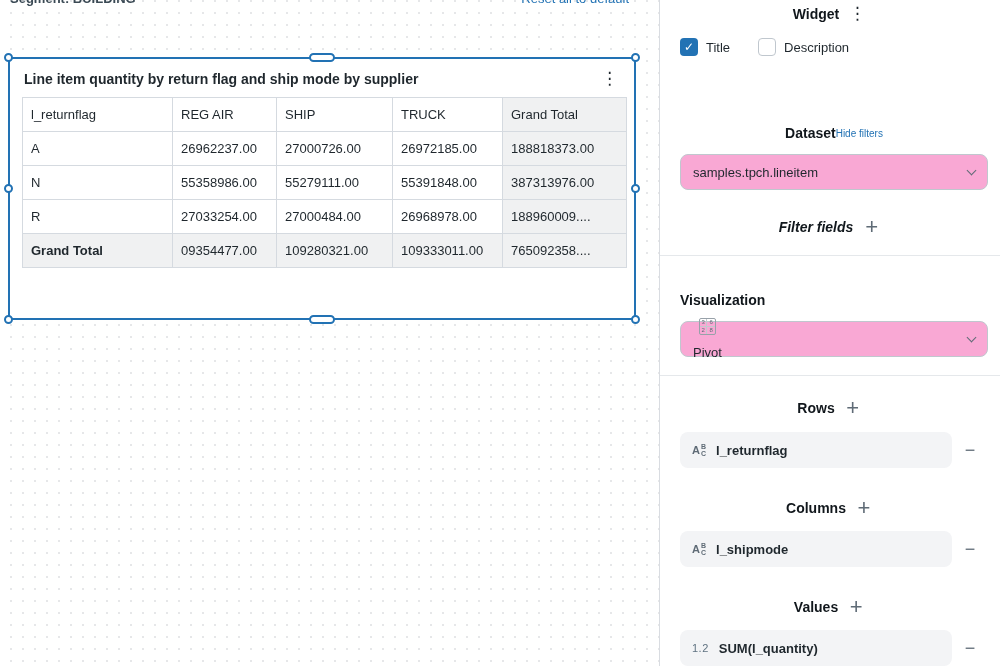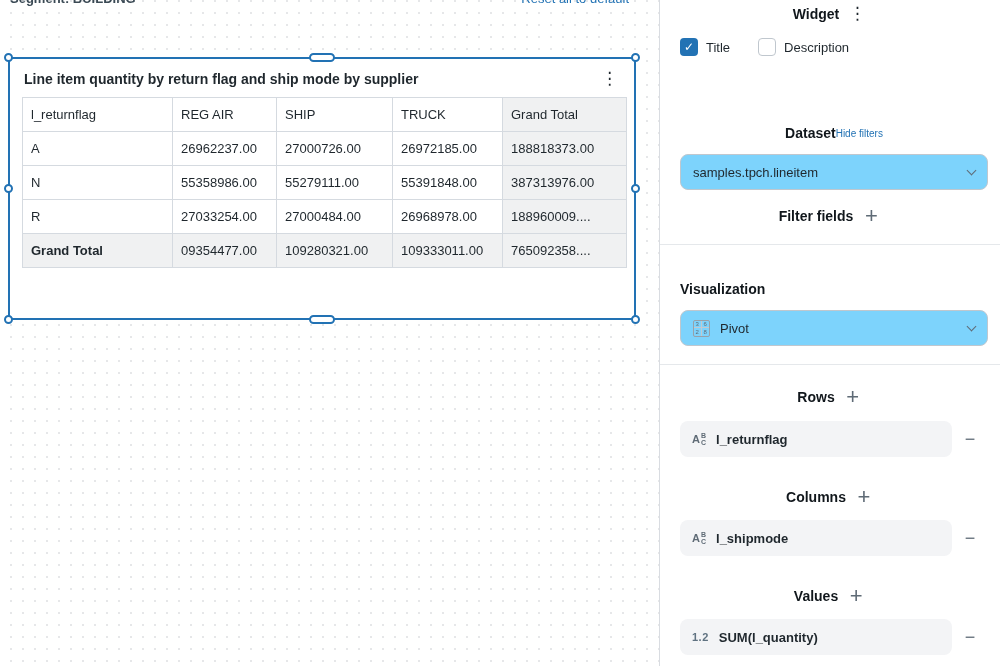--- a/index.html
+++ b/index.html
@@ -76,42 +76,42 @@
 
   .checks { display:flex; gap:28px; align-items:center; margin-top:13px; height:20px; }
   .check { display:flex; gap:8px; align-items:center; font-size:13px; }
   .box { width:18px; height:18px; border-radius:4px; cursor:pointer; }
   .box.checked { background:#2272B4; color:#fff; display:flex; align-items:center; justify-content:center; font-size:12px; line-height:1; }
   .box.un { background:#fff; border:1px solid #C0C7CE; }
 
   .select {
     margin-top:11px; height:36px; border:1px solid #C0C7CE; border-radius:8px;
     display:flex; align-items:center; justify-content:space-between;
-    padding:0 12px; font-size:13px; cursor:pointer; background:#7dd3fc;
-  }
-  .sel-left { display:flex; align-items:center; gap:10px; }
+    padding:0 12px; font-size:13px; cursor:pointer; background:#f9a8d4;
+  }
+  .sel-left { display:flex; align-items:center; gap:10px;flex-direction:column; }
   .chev { width:7px; height:7px; border-right:1.6px solid #5F6B76; border-bottom:1.6px solid #5F6B76; transform:rotate(45deg); margin-top:-3px; }
 
   .divider { height:1px; background:#E5E8EB; margin:18px -12px 0 -20px; }
 
-  .mt42 { margin-top:66px; } .mt23 { margin-top:16px; } .mt18 { margin-top:34px; }
+  .mt42 { margin-top:66px; } .mt23 { margin-top:27px;font-style:italic; } .mt18 { margin-top:34px; }
   .mt22 { margin-top:22px; } .mt41 { margin-top:30px; }
 
   .field-row { display:flex; align-items:center; margin-top:13px; }
   .field-row.first { margin-top:14px; }
   .pill {
     flex:1; height:36px; background:#F3F4F6; border-radius:8px;
     display:flex; align-items:center; gap:10px; padding:0 12px;
   }
   .pill-label { font-size:13px; font-weight:700; }
 
   .abc-icon { display:flex; align-items:center; color:#5F6B76; font-weight:600; }
   .abc-a { font-size:11px; line-height:1; }
   .abc-bc { display:flex; flex-direction:column; font-size:7px; line-height:1; margin-left:1px; }
-  .num-icon { font-size:11px; font-weight:700; color:#5F7281; letter-spacing:0.5px; }
+  .num-icon { font-size:11px; font-weight:400; color:#5F7281; letter-spacing:0.5px; }
 
   .pivot-icon {
     width:17px; height:17px; border:1px solid #98A1A9; border-radius:2px;
     display:grid; grid-template-columns:1fr 1fr; grid-template-rows:1fr 1fr;
   }
   .pivot-icon span {
     font-size:6px; color:#5F6B76; display:flex; align-items:center; justify-content:center; line-height:1;
   }
   .pivot-icon span:nth-child(1){ border-right:1px solid #C3C9CE; border-bottom:1px solid #C3C9CE; }
   .pivot-icon span:nth-child(2){ border-bottom:1px solid #C3C9CE; }

